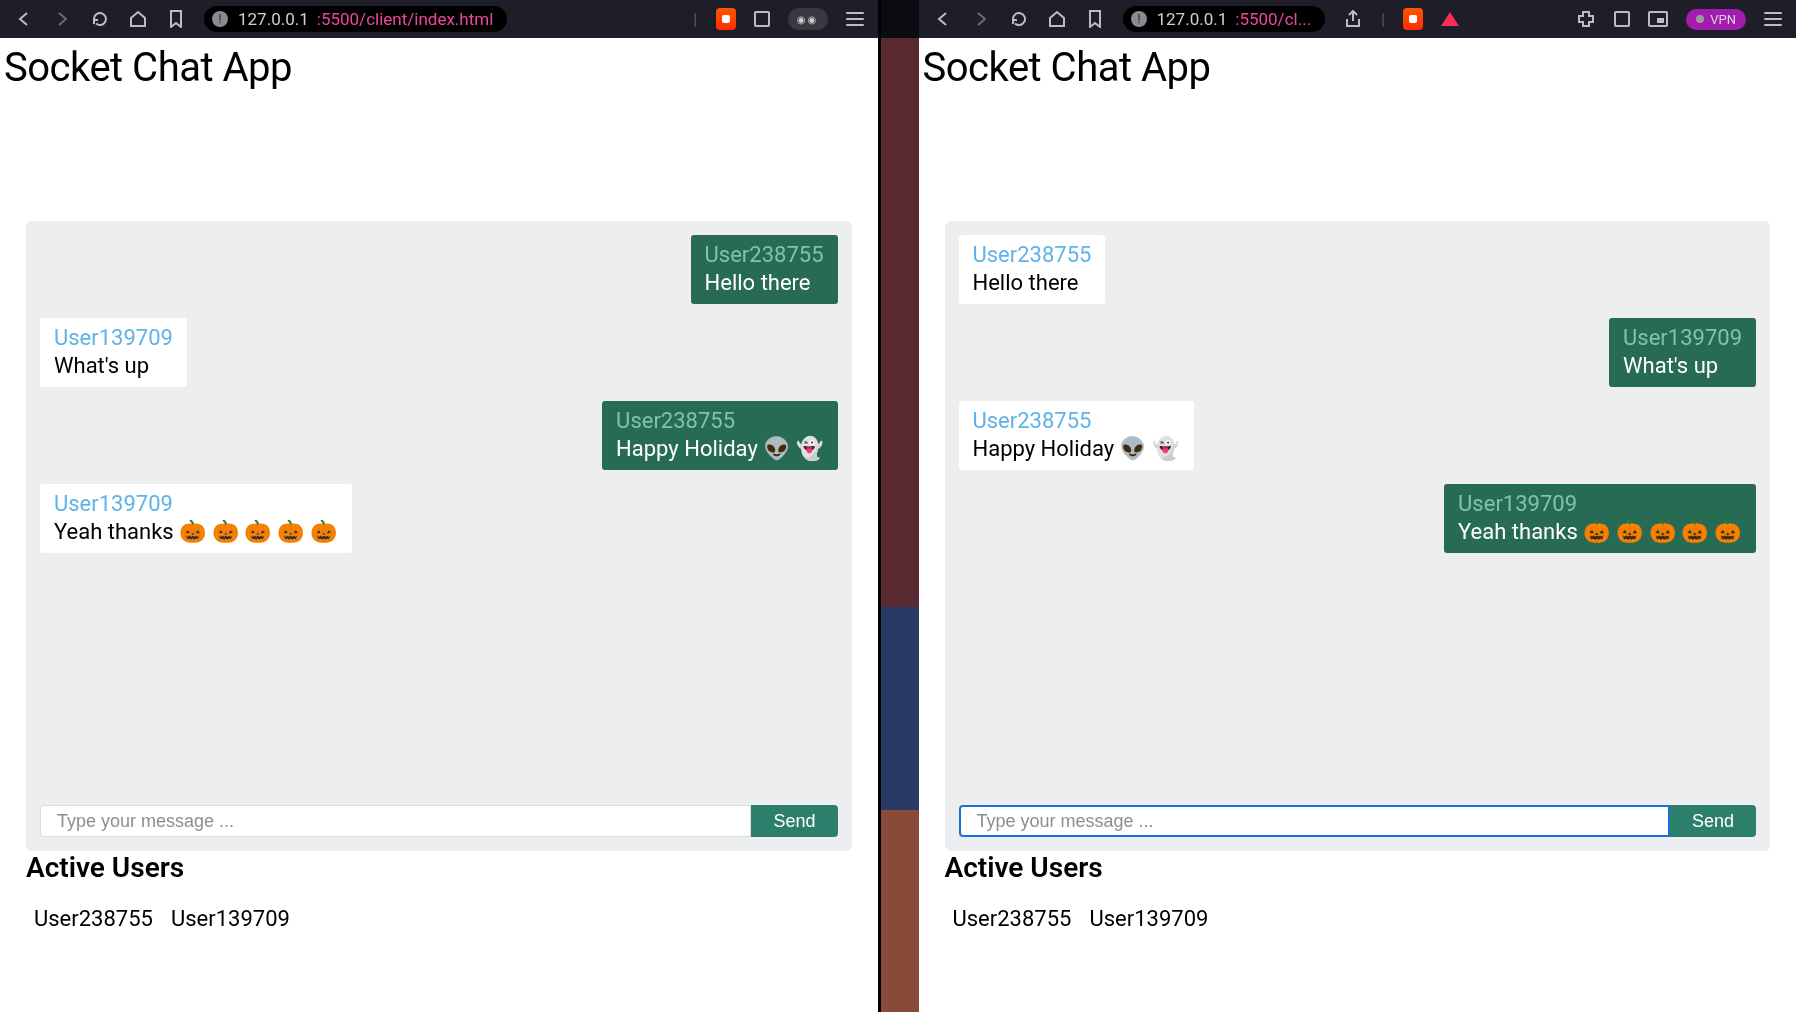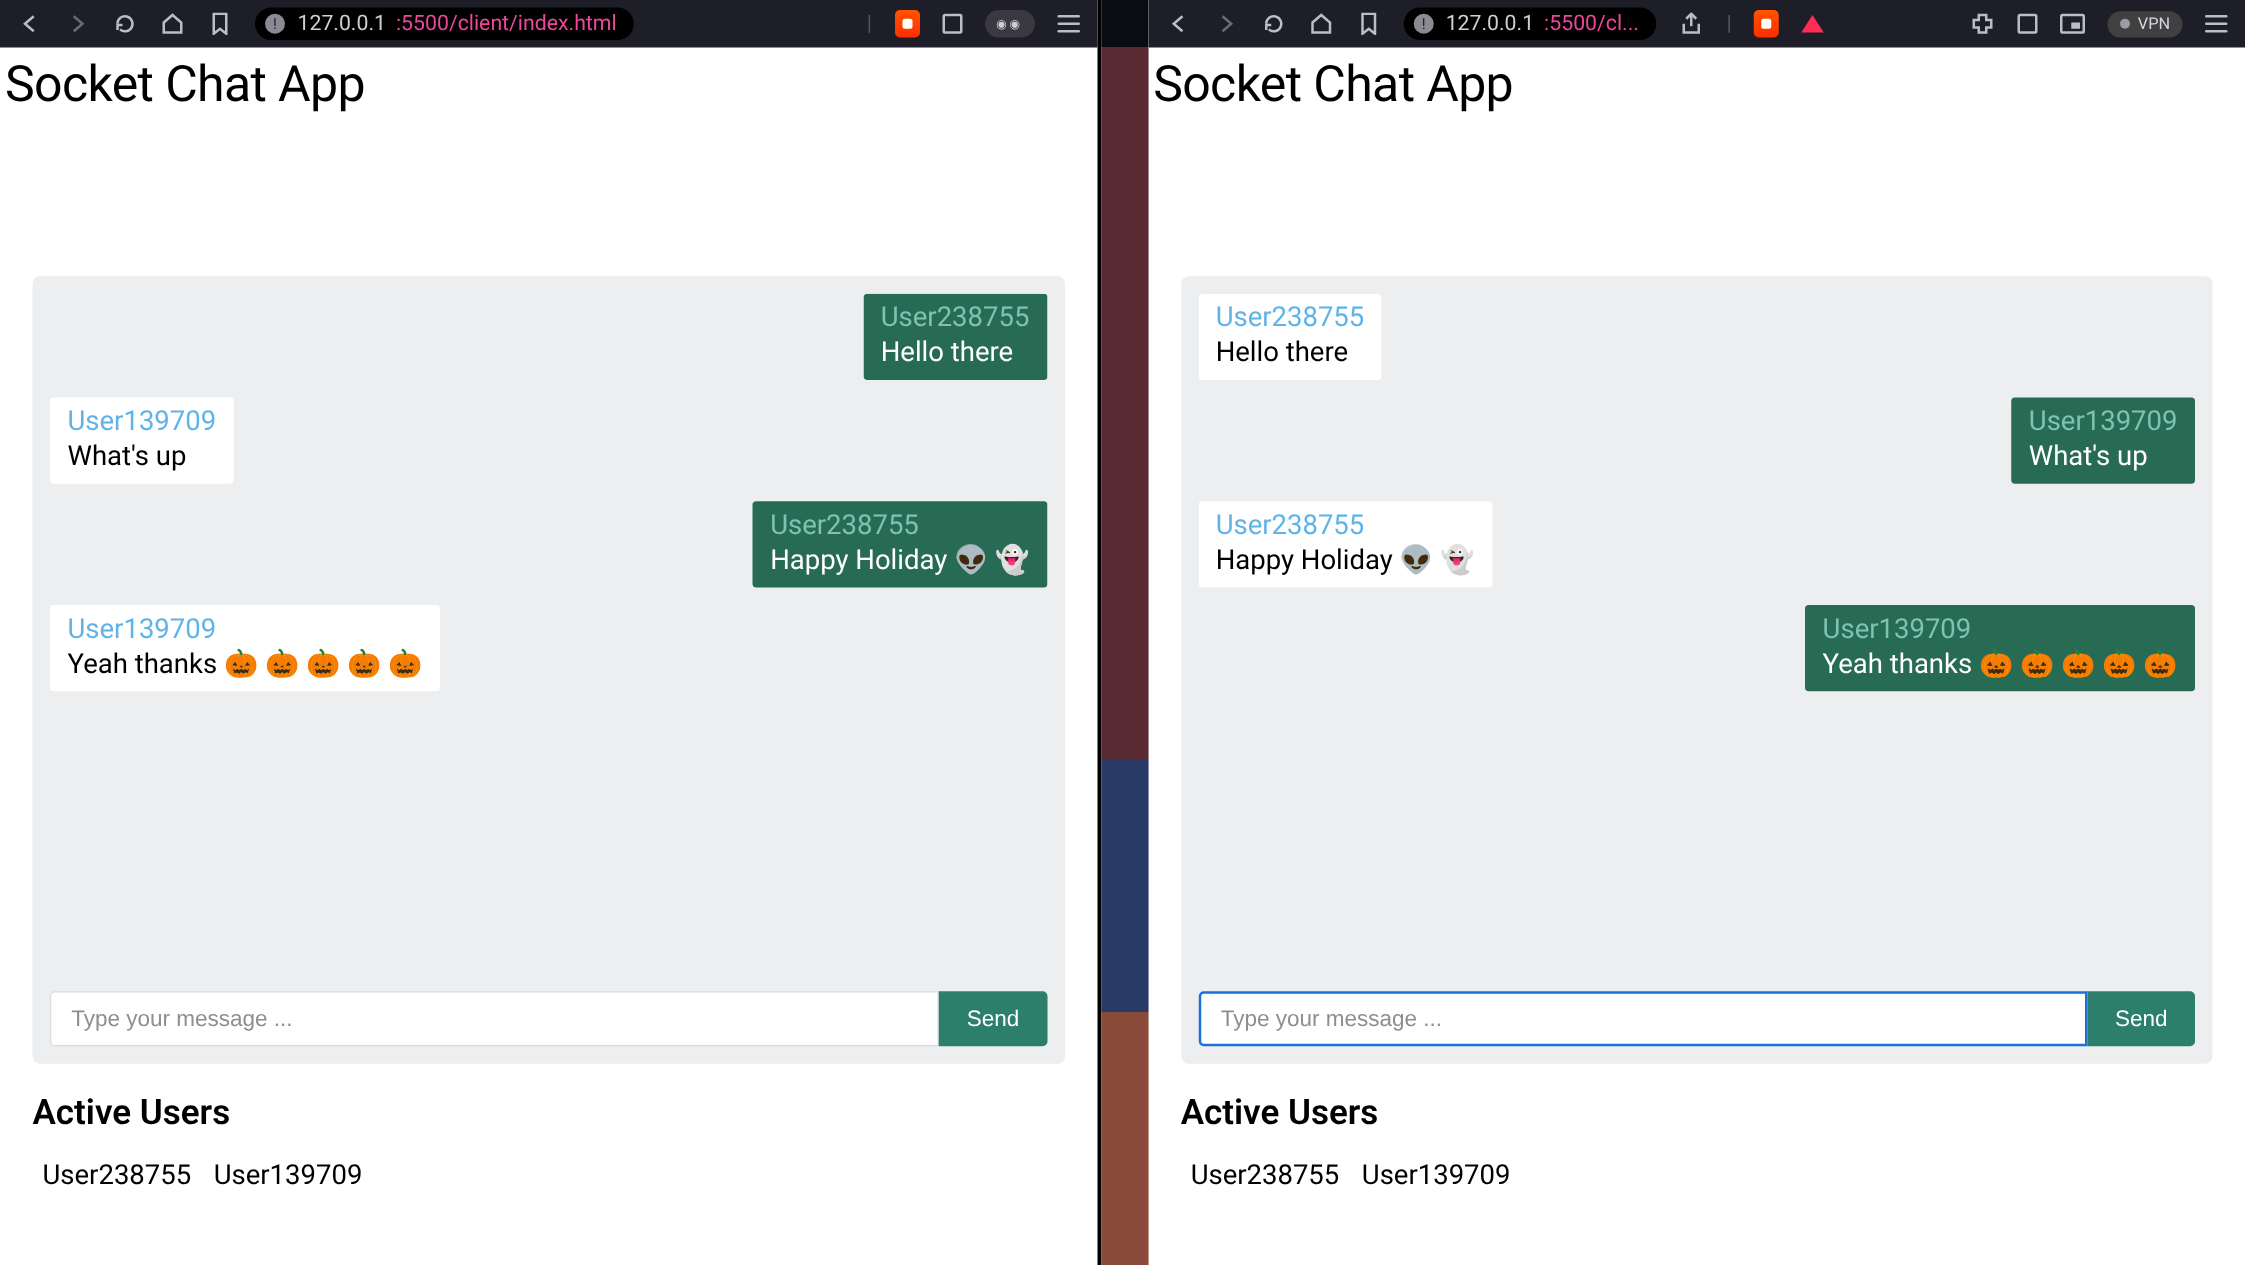--- a/index.html
+++ b/index.html
@@ -63,21 +63,21 @@
     .chrome .glasses::before{content:"◉◉";font-size:10px;color:#d0d0d0;letter-spacing:2px;}
     .chrome .bar-rect{width:16px;height:16px;border:2px solid #bcbcc4;border-radius:2px;}
     .chrome .hamburger{width:18px;height:14px;display:flex;flex-direction:column;justify-content:space-between;}
     .chrome .hamburger span{height:2px;background:#bcbcc4;border-radius:1px;}
     .chrome .triangle{
       width:0;height:0;border-left:9px solid transparent;border-right:9px solid transparent;
       border-bottom:14px solid #ff2d55;
     }
     .chrome .pip{width:20px;height:16px;border:2px solid #bcbcc4;border-radius:2px;position:relative;}
     .chrome .pip::after{content:"";position:absolute;right:2px;bottom:2px;width:7px;height:5px;background:#bcbcc4;}
-    .chrome .vpn-pill{background:#404040;color:#d6d6de;font-size:13px;padding:3px 10px;border-radius:12px;display:flex;align-items:center;gap:6px;}
+    .chrome .vpn-pill{background:#a21caf;color:#d6d6de;font-size:13px;padding:3px 10px;border-radius:12px;display:flex;align-items:center;gap:6px;}
     .chrome .vpn-pill::before{content:"";width:8px;height:8px;border-radius:4px;background:#9b9ba4;}
     
     .page{flex:1 1 auto;display:flex;flex-direction:column;padding:0 0 0 0;min-height:0;}
     h1.app-title{
       font-size:40px;
       font-weight:400;
       padding:6px 4px 0 4px;
       letter-spacing:-0.5px;
     }
     .chat-panel{
@@ -95,33 +95,33 @@
       border-radius:3px;
       padding:6px 14px 8px 14px;
       font-size:22px;
       line-height:1.25;
     }
     .msg.remote{background:#fff;align-self:flex-start;color:#000;}
     .msg.self{background:#276b55;align-self:flex-end;color:#fff;}
     .msg .user{display:block;margin-bottom:0;}
     .msg.remote .user{color:#5fb3e6;}
     .msg.self   .user{color:#7cc3b1;}
-    .input-row{display:flex;margin-top:12px;height:44px;}
+    .input-row{display:flex;margin-top:12px;height:32px;}
     .input-row input{
       flex:1;border:1px solid #d9dbdd;border-radius:4px 0 0 4px;background:#fff;
       font-size:18px;padding:0 16px;outline:none;color:#333;
     }
     .input-row.focused input{border:2px solid #1d6fdc;}
     .input-row input::placeholder{color:#8a8f93;}
     .input-row button{
       border:none;background:#2c7f6a;color:#fff;font-size:18px;padding:0 22px;
       border-radius:0 4px 4px 0;cursor:pointer;
     }
     .active-users{padding:0 26px;}
-    .active-users h2{font-size:28px;font-weight:600;margin-top:22px;}
+    .active-users h2{font-size:28px;font-weight:600;}
     .active-users .list{display:flex;gap:18px;margin-top:22px;font-size:22px;padding-left:8px;}
     
     .divider{
       width:38px;
       background:linear-gradient(#0b0b12 0 38px,#5a2a33 38px 60%,#2a3a66 60% 80%,#8a4a3a 80% 100%);
     }
   </style>
 </head>
 <body>
 

